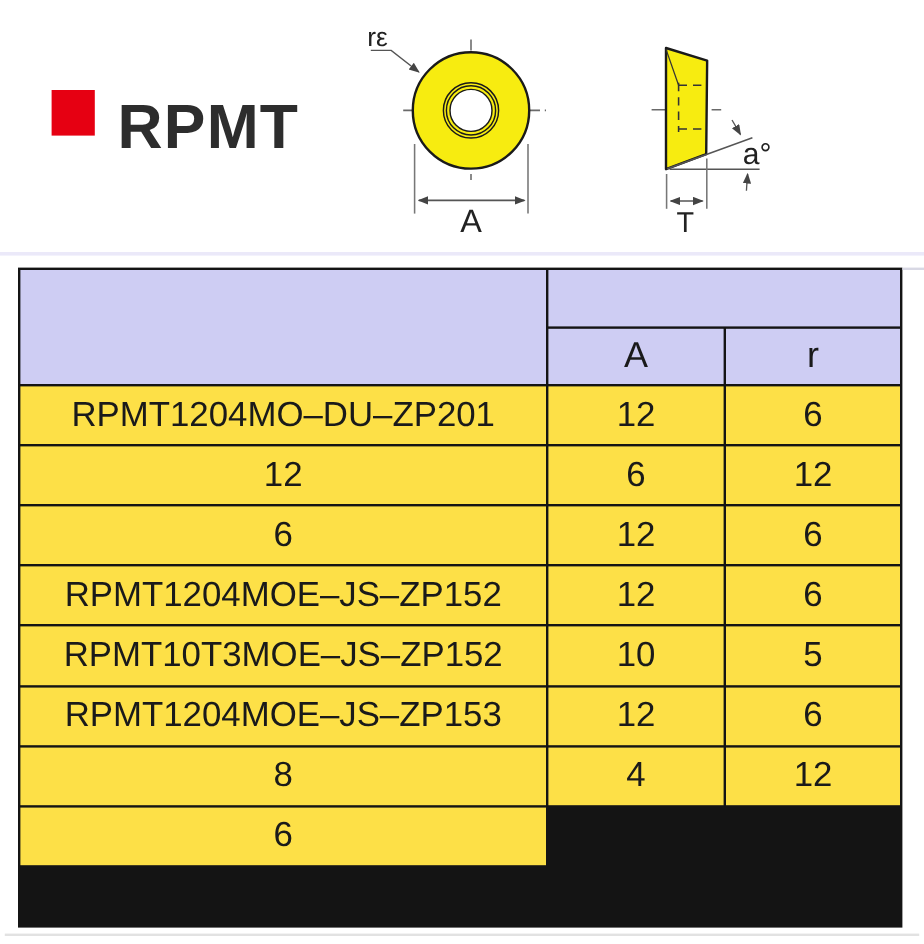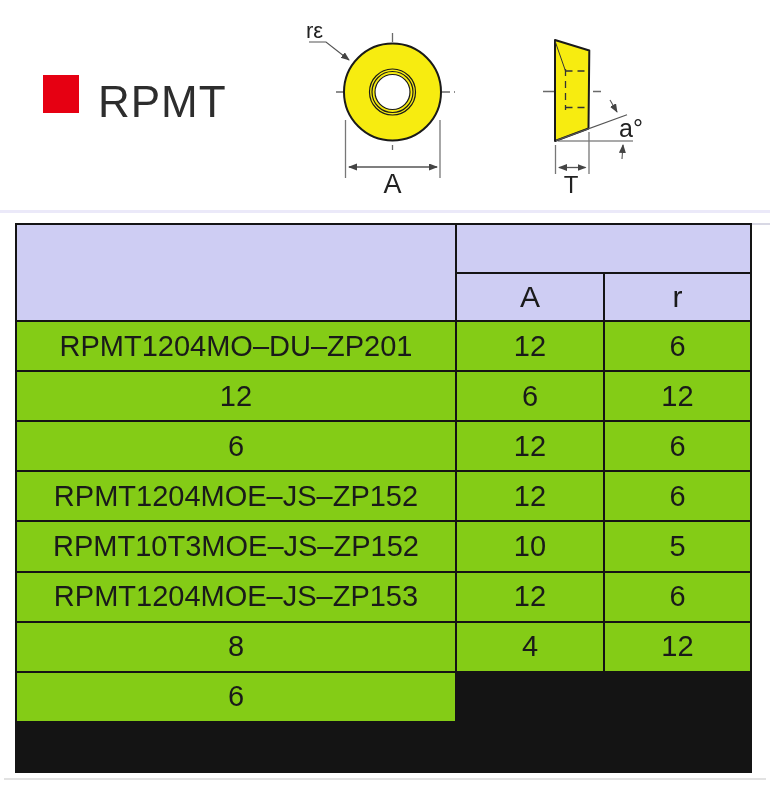--- a/index.html
+++ b/index.html
@@ -20,36 +20,36 @@
     position:absolute; left:752px; top:223px; width:18px; height:2px;
     background:#d8d8e4;
   }
   
   .logo-square {
     position:absolute; left:43px; top:75px; width:36px; height:38px;
     background:#e60012;
   }
   .logo-text {
     position:absolute; left:98px; top:80px; line-height:1;
-    font-size:44px; color:#2d2d2d; letter-spacing:1px; font-weight:400;
+    font-size:52px; color:#2d2d2d; letter-spacing:1px; font-weight:700;
   }
   
   svg.diagrams { position:absolute; left:280px; top:10px; }
   svg.diagrams text { font-family:"Liberation Sans", sans-serif; fill:#222; }
   
   .spec-table {
     position:absolute; left:15px; top:223px; width:737px; height:550px;
     display:grid;
     grid-template-columns:438px 146px 145px;
     grid-template-rows:47px 46px repeat(9, 1fr);
     gap:2px; padding:2px; box-sizing:border-box;
     background:#141414;
   }
   .cell {
-    background:#84cc16; display:flex; align-items:center; justify-content:center;
+    background:#fde047; display:flex; align-items:center; justify-content:center;
     font-size:29px; color:#1a1a1a; white-space:nowrap;
   }
   .cell.hd { background:#cecdf3; }
   .cell.head-a, .cell.head-r { font-size:30px; }
   .name-head { grid-row:1 / span 2; grid-column:1; }
   .merged-head { grid-column:2 / span 2; grid-row:1; }
 </style>
 </head>
 <body>
 

